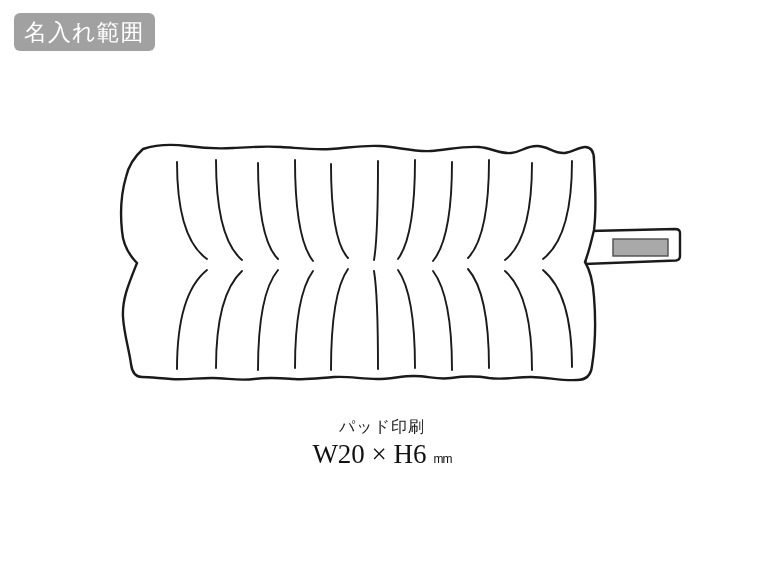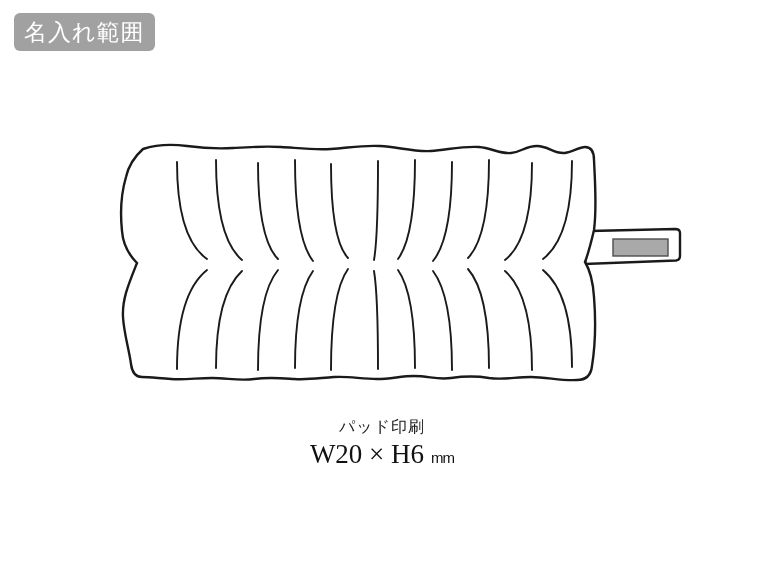--- a/index.html
+++ b/index.html
@@ -52,21 +52,21 @@
     letter-spacing: 1px;
   }
   .caption .size {
     margin-top: 1px;
     font-family: "Liberation Serif", "DejaVu Serif", serif;
     font-size: 27px;
     color: #111111;
   }
   .caption .size .unit {
     font-family: "Liberation Sans", sans-serif;
-    font-size: 15px;
+    font-size: 12px;
     letter-spacing: -1px;
     margin-left: 7px;
   }
 </style>
 </head>
 <body>
 
 <div class="page">
 
   <div class="badge">

